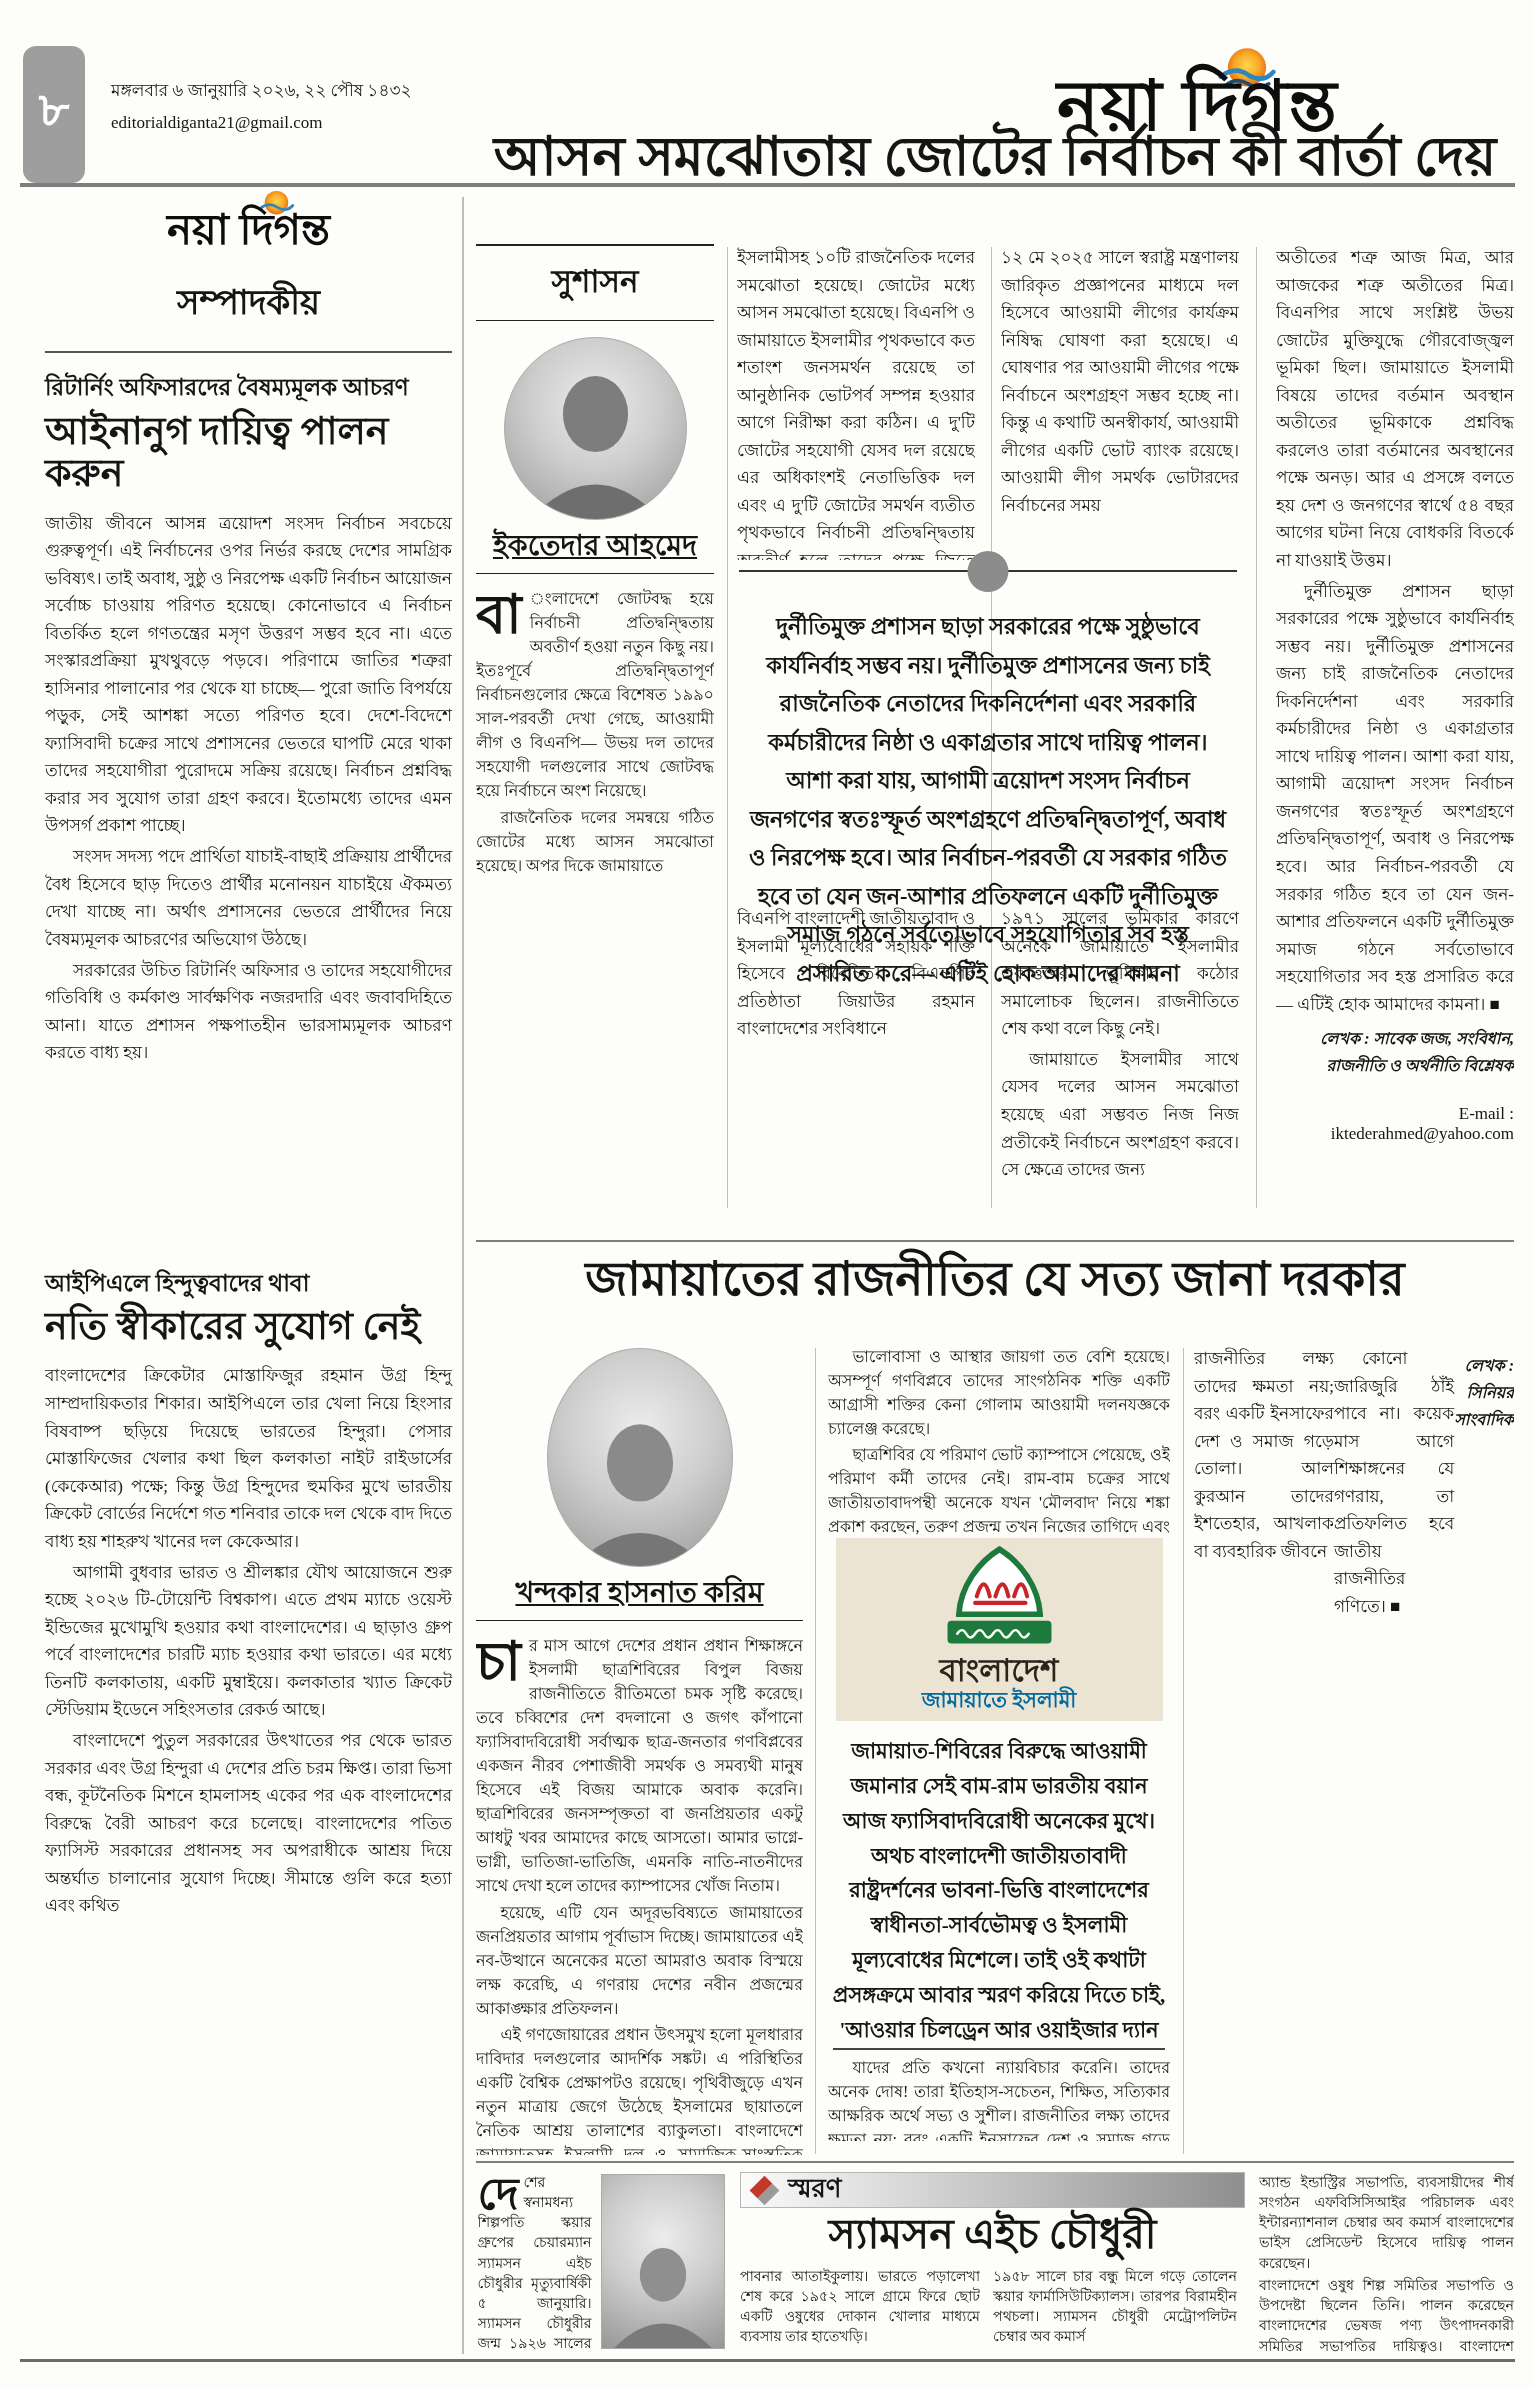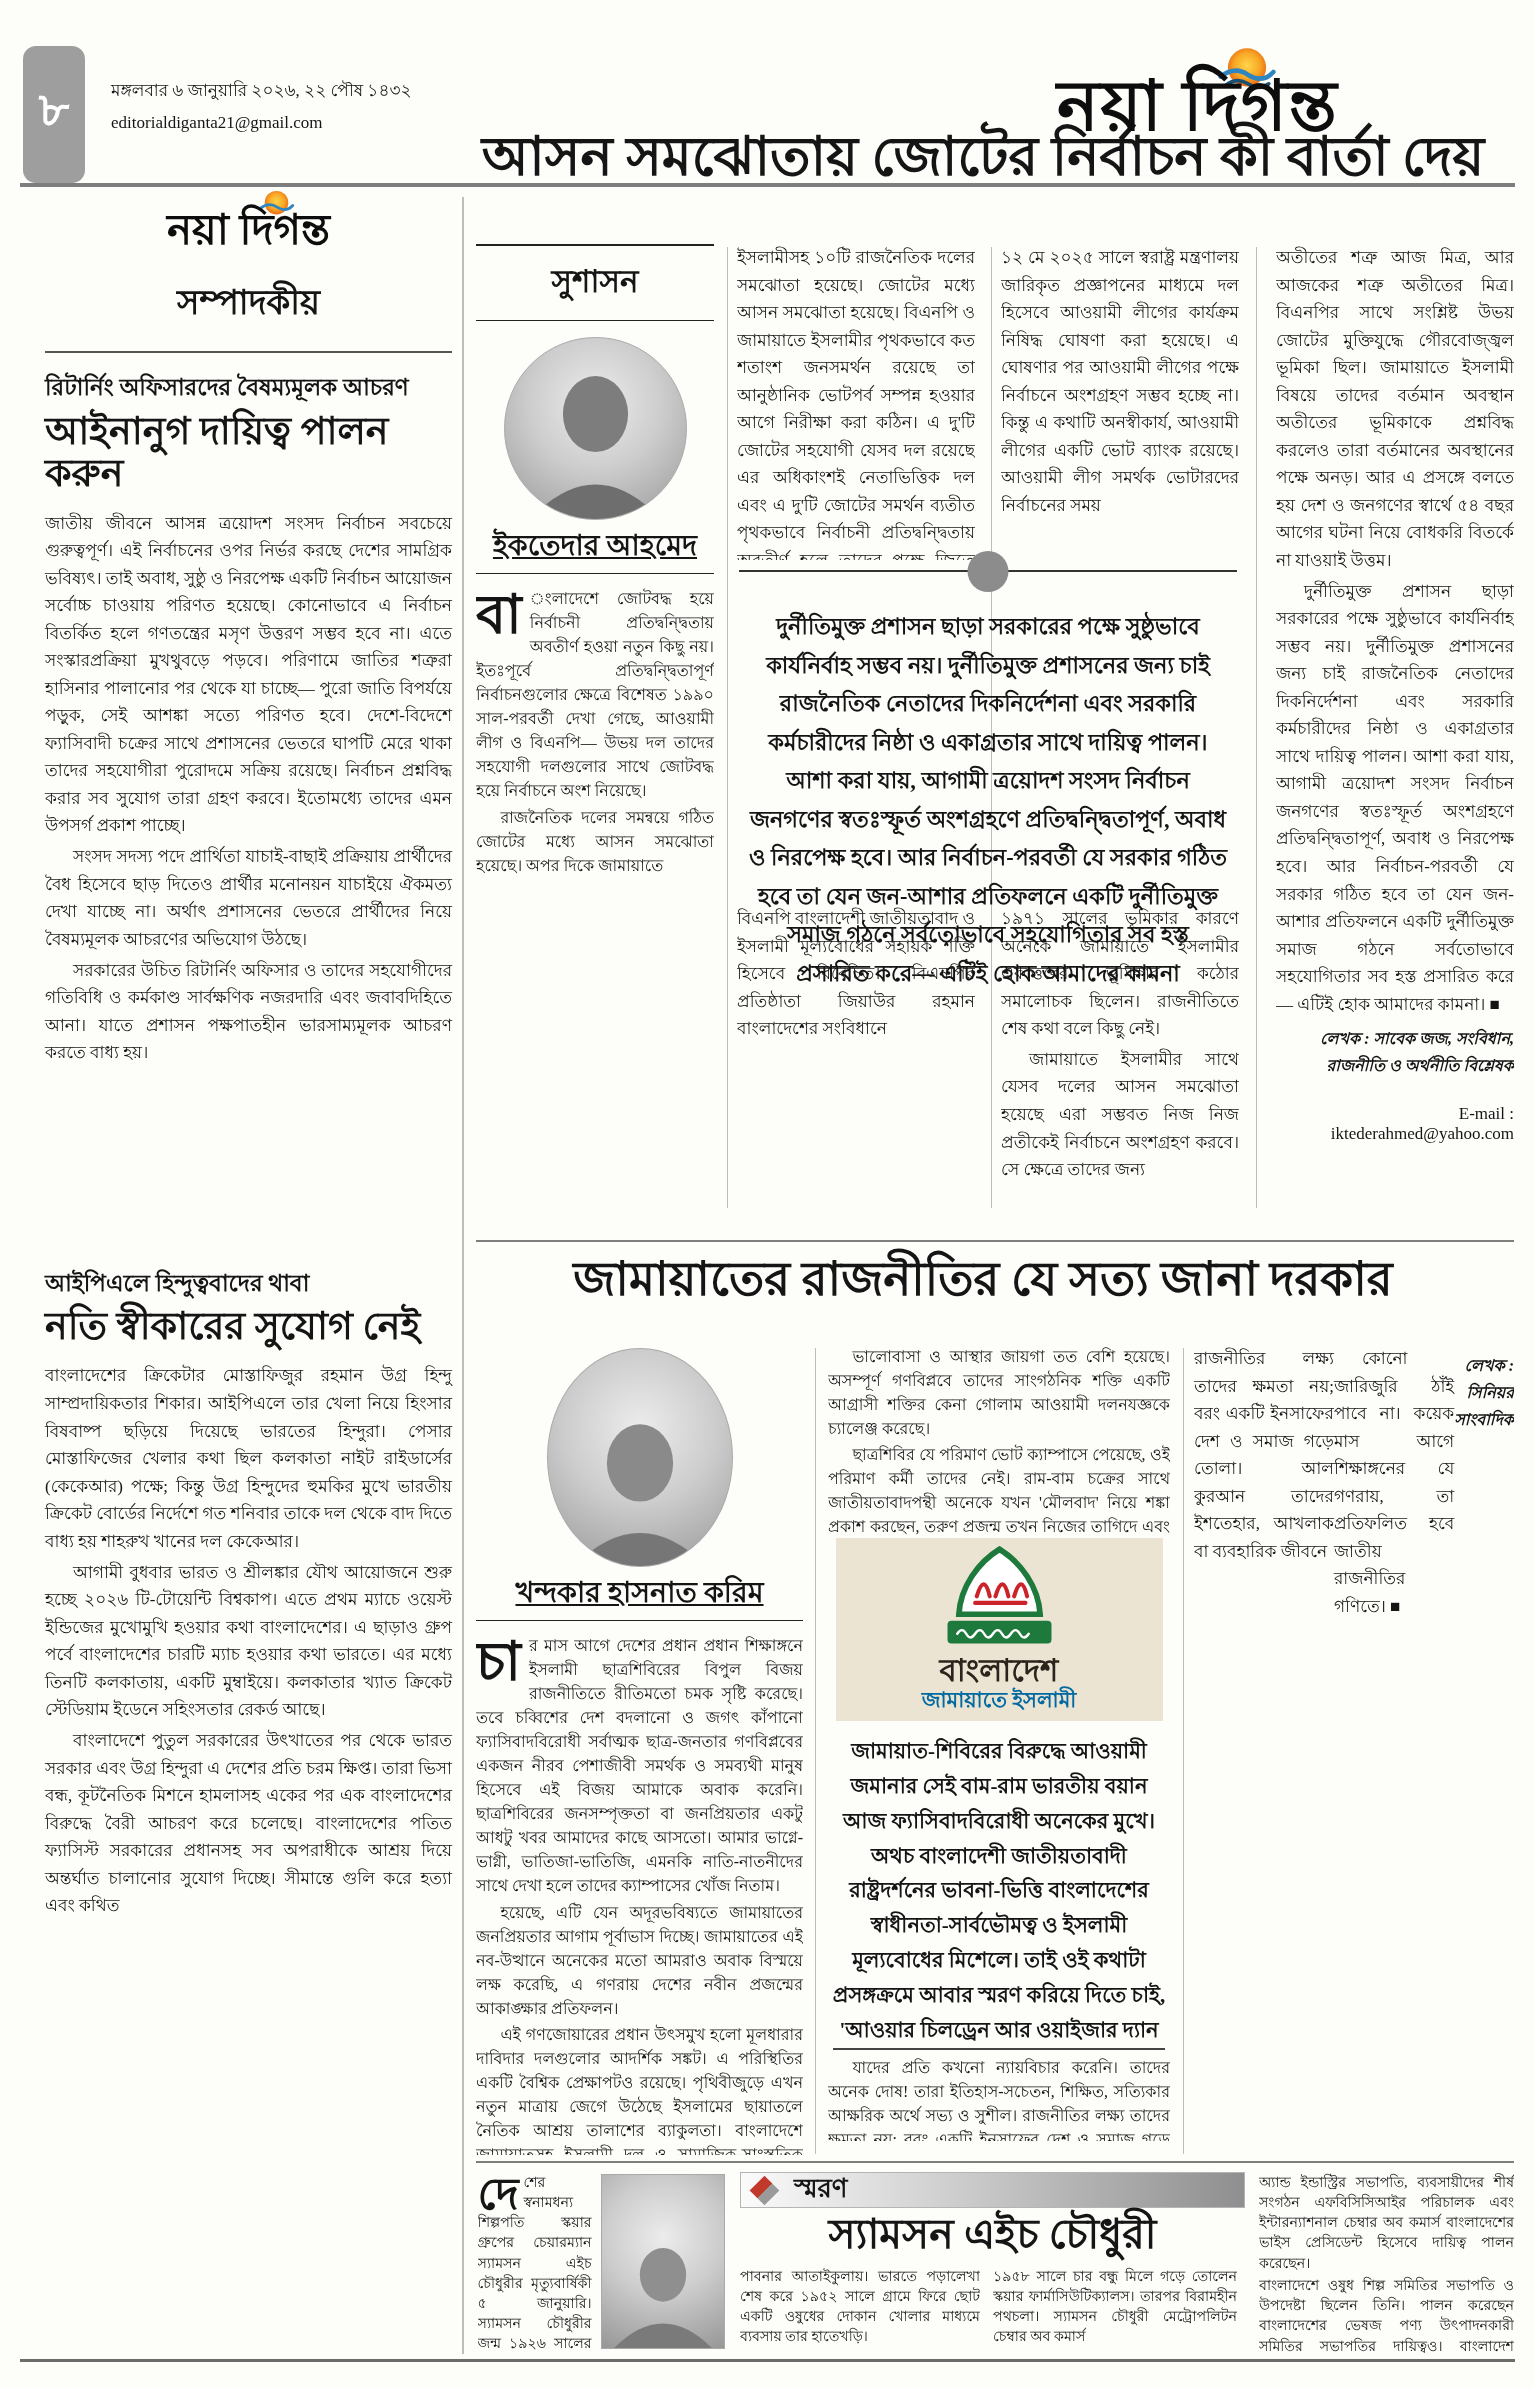--- a/index.html
+++ b/index.html
@@ -36,21 +36,21 @@
   .lc-rule { height:2.4px; background:#555; margin:18px 0 21px; }
   .kicker { font-size:23px; font-weight:bold; line-height:1.25; }
   .ed-head { font-size:38px; font-weight:800; line-height:1.12; margin:6.5px 0 14.7px; }
   .body-text p { font-size:17px; line-height:1.62; text-align:justify; margin:0 0 3.3px; text-indent:28px; }
   .body-text p.noindent { text-indent:0; }
   .ed2 { position:absolute; top:1073px; left:0; right:0; }
 
   .main-vrule { left:462px; top:197px; height:2157px; width:1.6px; }
 
   
-  .a1-head, .a2-head { left:464px; width:1038px; text-align:center; font-weight:900; line-height:1.05; }
+  .a1-head, .a2-head { left:476px; width:1038px; text-align:center; font-weight:900; line-height:1.05; }
   .a1-head { top:129px; font-size:54px; }
   .a1 { left:476px; top:244px; width:1038px; height:969px; }
   .a1 .vl { top:3.3px; height:961px; }
   .col { position:absolute; overflow:hidden; box-sizing:border-box; }
   .col .body-text p, .colp p { font-size:16px; line-height:1.5; text-align:justify; margin:0 0 2.4px; text-indent:24.4px; }
   .kickerbox { border-top:2.4px solid #222; border-bottom:1.6px solid #222; padding:11px 0; text-align:center; font-size:31px; font-weight:bold; }
   .photo { background:radial-gradient(circle at 50% 36%, #ececec 0%, #cdcdcd 45%, #969696 100%); position:relative; overflow:hidden; border:0.8px solid #aaa; }
   .photo svg { position:absolute; bottom:0; left:0; width:100%; }
   .photo-circle { width:181px; height:181px; border-radius:50%; margin:16.3px auto 9.8px; }
   .photo-oval { width:184px; height:217px; border-radius:50%; margin:3.3px auto 9.8px; }
@@ -84,21 +84,21 @@
 
   .rule-a2rem { left:476px; top:2161px; width:1038px; height:2.4px; }
 
   
   .rem { left:476px; top:2172px; width:1038px; height:184px; }
   .rem p { font-size:14.2px; line-height:1.42; text-align:justify; margin:0 0 2.4px; }
   .rem-intro { left:1.6px; top:0; width:114px; height:181px; overflow:hidden; }
   .rem-intro .dropcap { font-size:44px; padding:4.9px 4.9px 0 0; }
   .rem-photo { left:125px; top:1.6px; width:122px; height:173px; }
   .rem-main { left:264px; top:0; width:505px; }
-  .rem-bar { height:36px; background:linear-gradient(90deg,#fbfbfb 0%,#8f8f8f 100%); border:0.8px solid #b5b5b5; display:flex; align-items:center; gap:19px; padding-left:13px; box-sizing:border-box; }
+  .rem-bar { height:36px; background:linear-gradient(90deg,#fbfbfb 0%,#8f8f8f 100%); border:0.8px solid #b5b5b5; display:flex; align-items:center; gap:13px; padding-left:13px; box-sizing:border-box; }
   .diamond { width:21px; height:21px; transform:rotate(45deg); background:linear-gradient(90deg,#c0392b 50%,#9a9a9a 50%); flex:0 0 auto; }
   .rem-label { font-size:26px; font-weight:bold; }
   .rem-headline { font-size:41px; font-weight:900; text-align:center; margin-top:4.9px; line-height:1.05; }
   .rem-cols { display:flex; gap:13px; margin-top:9.8px; }
   .rem-colA { width:240px; overflow:hidden; height:81px; }
   .rem-colB { width:244px; overflow:hidden; height:81px; }
   .rem-colC { left:783px; top:0; width:255px; height:182px; overflow:hidden; }
 
   .footer-rule { left:19.5px; top:2359px; width:1495px; height:3.3px; background:#6b6b6b; }
 </style>

